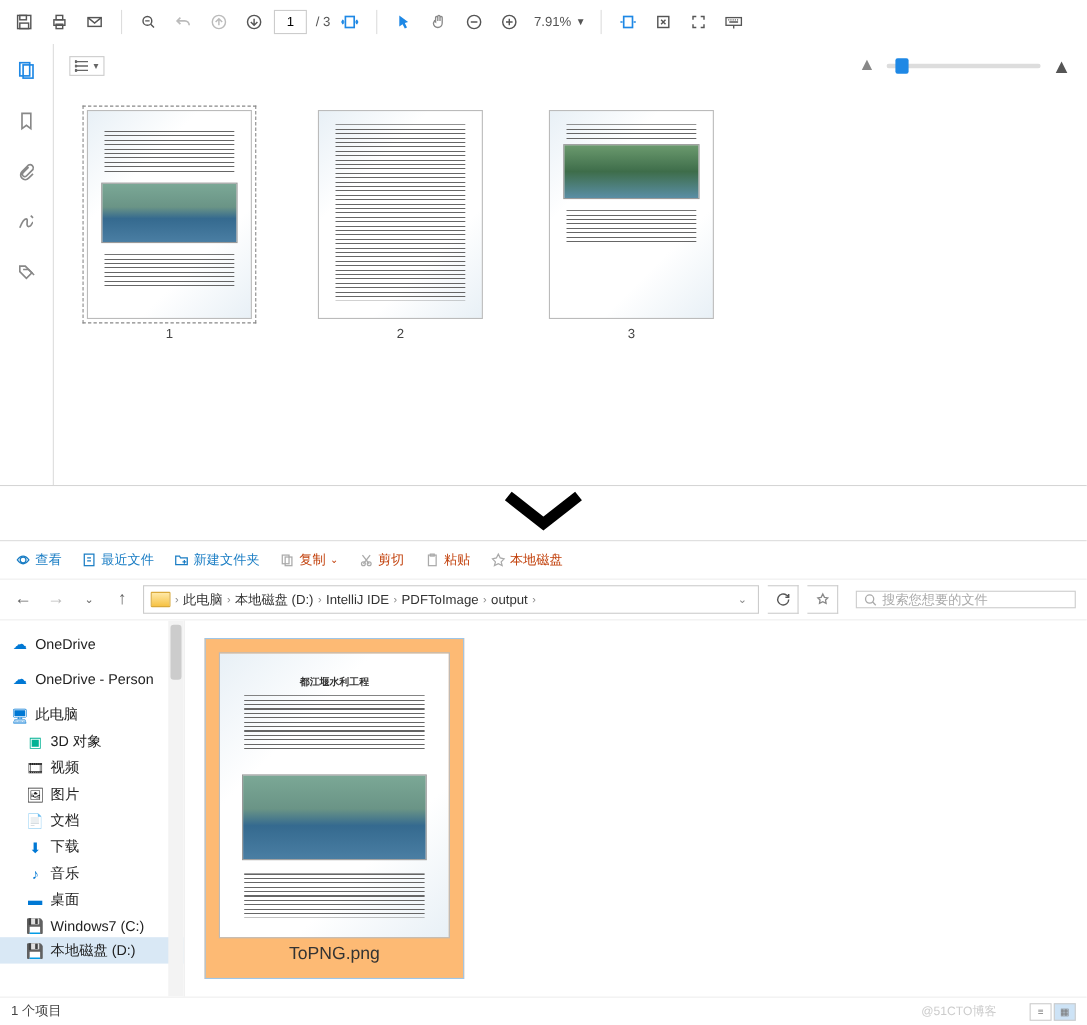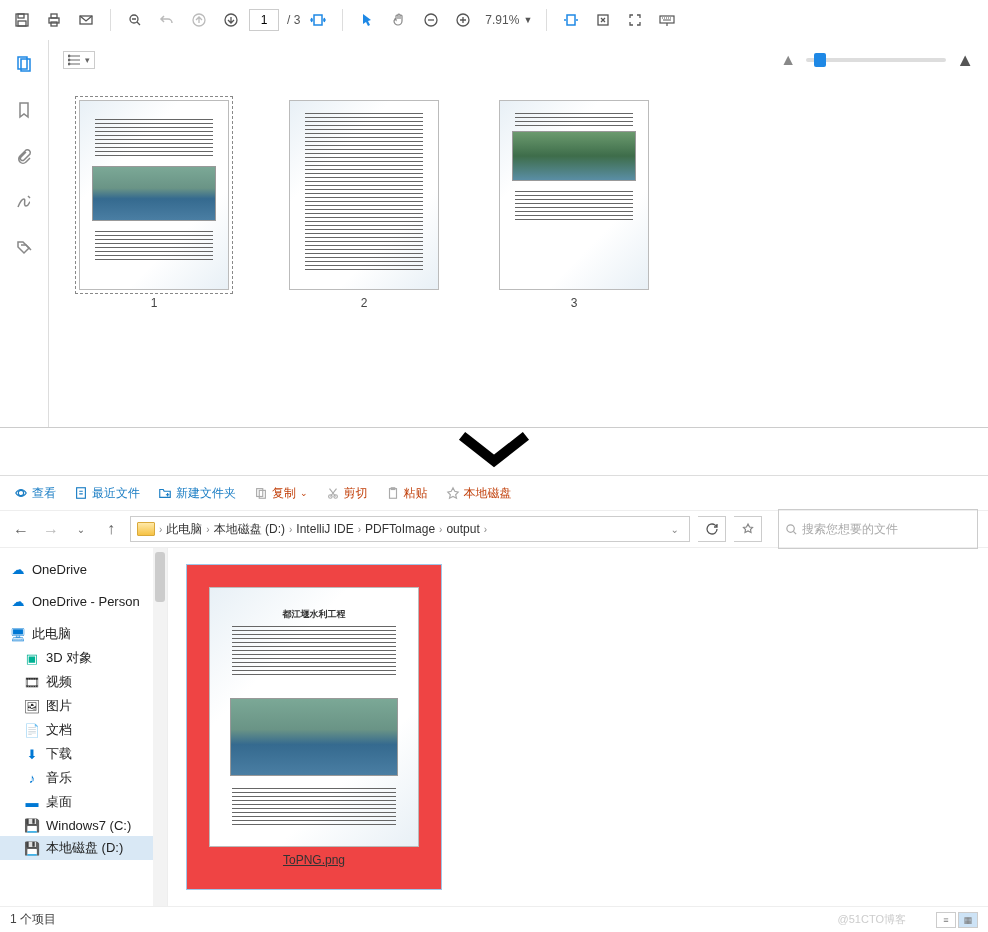--- a/index.html
+++ b/index.html
@@ -40,32 +40,32 @@
 .rib-item.on { color: #1a7dc4; }
 .rib-item svg { width: 14px; height: 14px; }
 .exp-nav { height: 38px; display: flex; align-items: center; gap: 8px; padding: 0 10px; border-top: 1px solid #eee; border-bottom: 1px solid #eee; }
 .nav-btn { width: 22px; height: 22px; display: flex; align-items: center; justify-content: center; color: #666; cursor: pointer; }
 .folder-icon { width: 18px; height: 14px; background: linear-gradient(#ffe9a8,#f6c244); border: 1px solid #d9a93a; border-radius: 1px; }
 .breadcrumb { flex: 1; height: 26px; border: 1px solid #ccc; display: flex; align-items: center; gap: 4px; padding: 0 6px; font-size: 12px; color: #333; }
 .crumb { cursor: pointer; }
 .crumb-sep { color: #888; font-size: 10px; }
 .bc-down { margin-left: auto; color: #888; font-size: 10px; padding: 0 4px; }
 .nav-action { width: 28px; height: 26px; border: 1px solid #ccc; border-left: none; display: flex; align-items: center; justify-content: center; color: #555; cursor: pointer; }
-.search-box { width: 200px; height: 40px; border: 1px solid #ccc; display: flex; align-items: center; padding: 0 6px; font-size: 12px; color: #aaa; gap: 4px; margin-left: 8px; }
+.search-box { width: 200px; height: 16px; border: 1px solid #ccc; display: flex; align-items: center; padding: 0 6px; font-size: 12px; color: #aaa; gap: 4px; margin-left: 8px; }
 .exp-body { flex: 1; display: flex; min-height: 0; }
 .tree { width: 168px; border-right: 1px solid #eee; padding: 10px 0; font-size: 13px; overflow: auto; position: relative; }
 .tree-scroll { position: absolute; right: 0; top: 0; bottom: 0; width: 14px; background: #f3f3f3; }
 .tree-scroll-thumb { position: absolute; left: 2px; right: 2px; top: 4px; height: 50px; background: #ccc; border-radius: 3px; }
 .tree-item { display: flex; align-items: center; gap: 6px; padding: 3px 10px; cursor: pointer; color: #222; }
 .tree-item.sel { background: #d9e8f5; }
 .tree-ico { width: 16px; height: 16px; display: flex; align-items: center; justify-content: center; font-size: 13px; }
 .files { flex: 1; padding: 16px 18px; display: flex; align-items: flex-start; gap: 20px; overflow: auto; }
-.file-item { display: flex; flex-direction: column; align-items: center; gap: 6px; border: 1px solid #9ec6e8; padding: 22px; background: #ef4444; }
+.file-item { display: flex; flex-direction: column; align-items: center; gap: 6px; border: 1px solid #9ec6e8; padding: 12px; background: #fdba74; }
 .file-thumb { width: 210px; height: 260px; border: 1px solid #bbb; background: linear-gradient(135deg,#e8f0f6 0%, #fff 30%, #fff 70%, #e8f0f6 100%); position: relative; overflow: hidden; }
-.file-caption { font-size: 12px; color: #333; text-decoration: underline; }
+.file-caption { font-size: 16px; color: #333; }
 .status-bar { height: 26px; border-top: 1px solid #eee; display: flex; align-items: center; justify-content: space-between; padding: 5px 10px; font-size: 12px; color: #444; }
 .watermark { color: #ccc; font-size: 11px; margin-right: 22px; }
 .view-btns { display: flex; gap: 2px; }
 .view-btn { width: 20px; height: 16px; border: 1px solid #ccc; display: flex; align-items: center; justify-content: center; font-size: 9px; color: #777; }
 svg { display: block; }
 </style>
 </head>
 <body>
 
 <div class="pdf-app">

